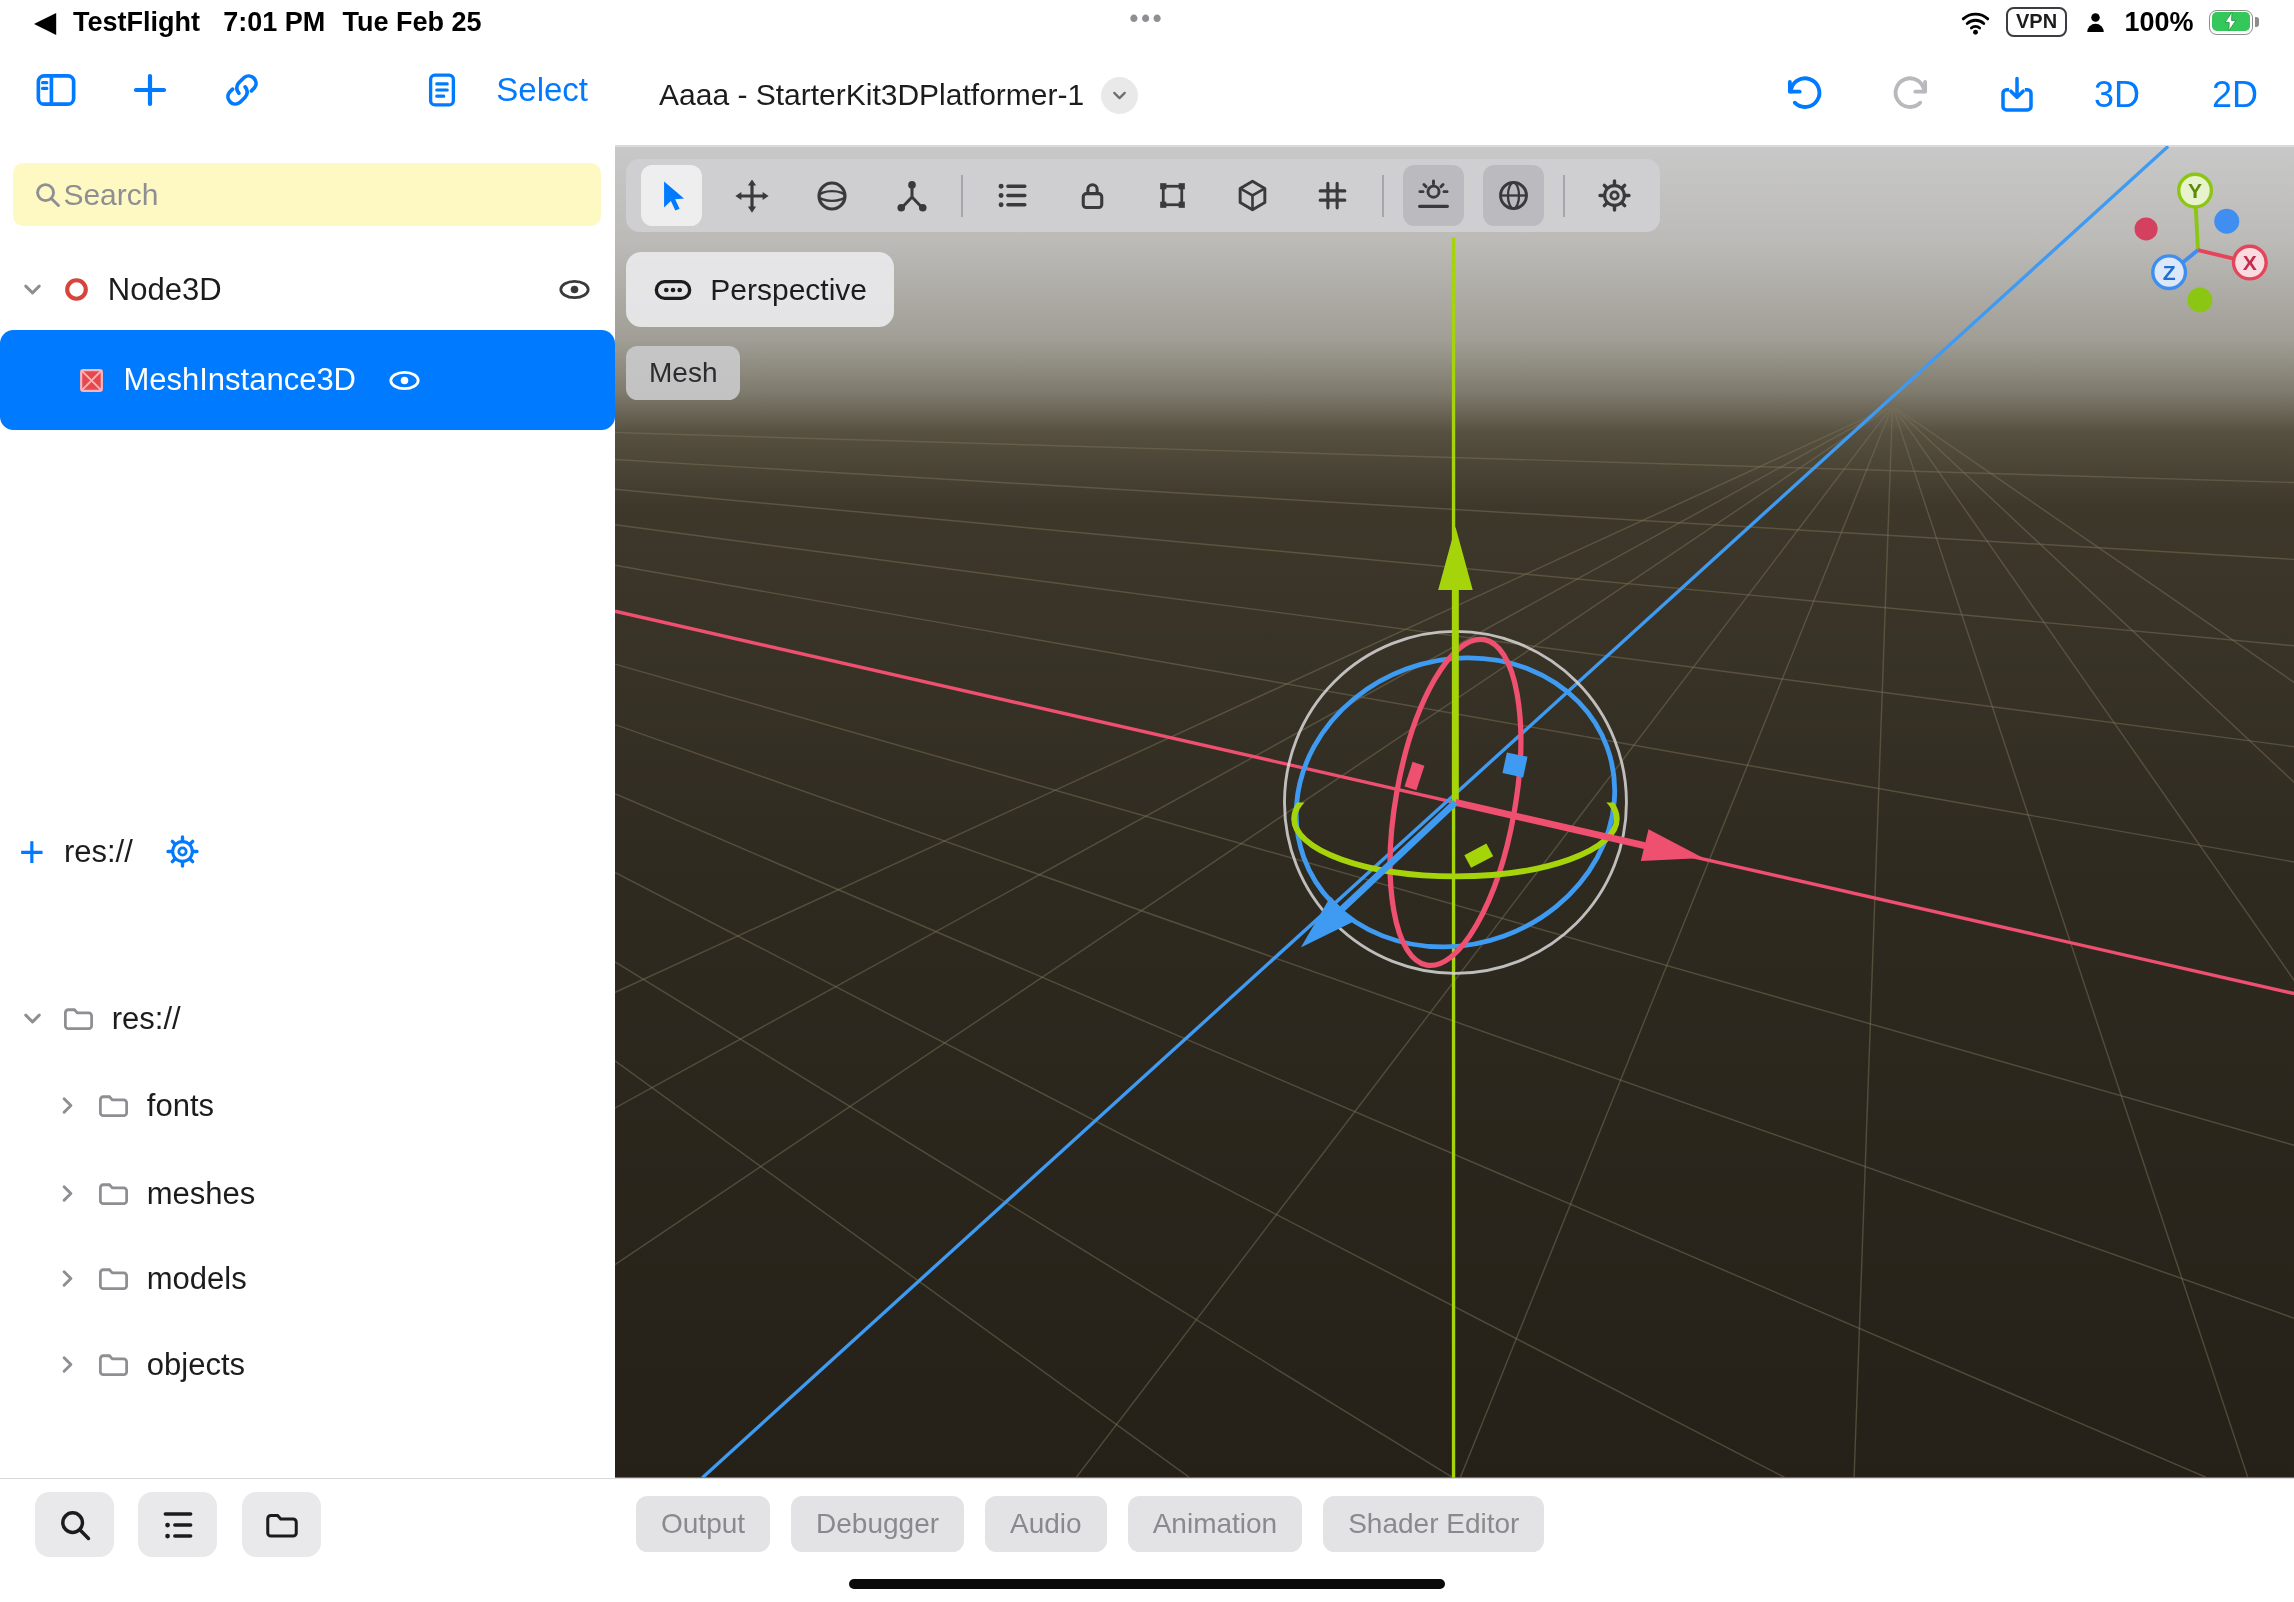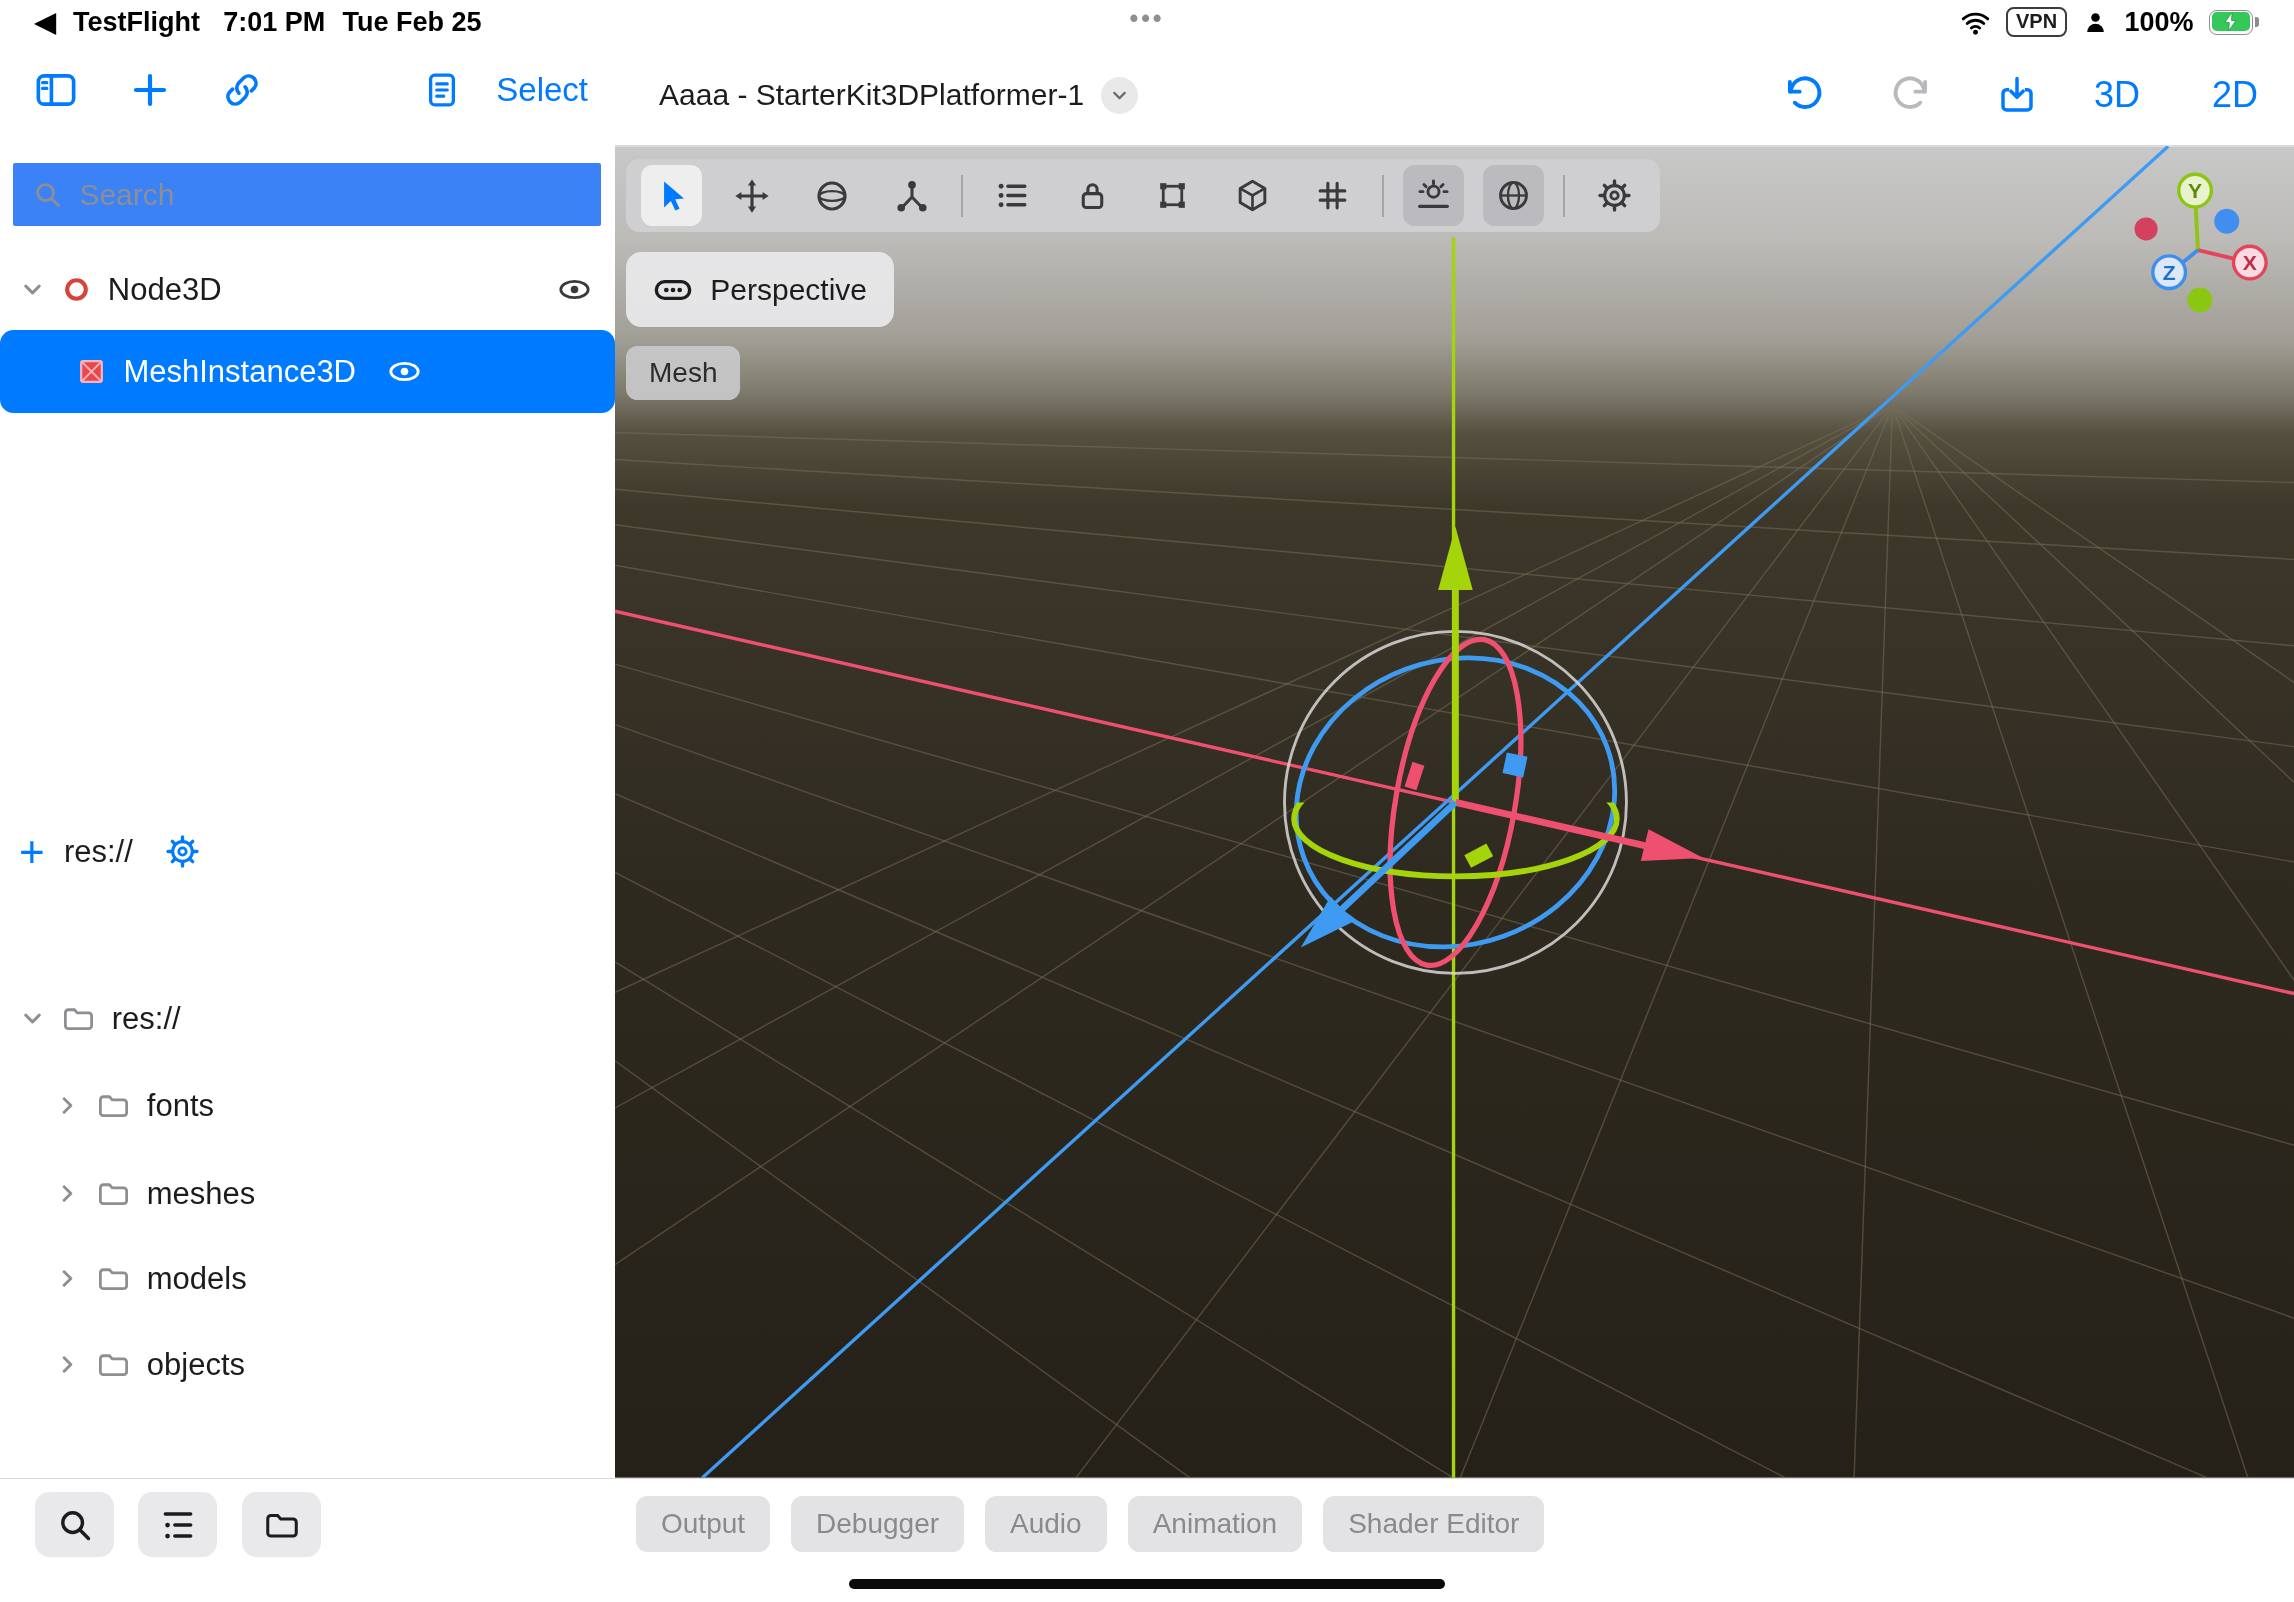--- a/index.html
+++ b/index.html
@@ -18,27 +18,27 @@
   .battery .tip { position:absolute; right:0; top:7.7px; width:3.8px; height:9.6px; background:rgba(0,0,0,.45); border-radius:0 2.9px 2.9px 0; }
   .battery svg { position:absolute; left:13.4px; top:1.9px; }
 
   
   .sidebar { position:absolute; left:0; top:44px; width:615px; height:1433px; background:#fff; overflow:hidden; }
   .sb-toolbar { position:absolute; left:0; top:9.6px; width:615px; height:73px; display:flex; align-items:center; justify-content:space-between; padding:0 27px 0 33px; }
   .sb-tool-left { display:flex; align-items:center; gap:50px; }
   .sb-tool-right { display:flex; align-items:center; gap:33px; }
   .icon-btn { display:inline-flex; align-items:center; justify-content:center; background:none; border:none; cursor:pointer; color:#007AFF; }
   .select-label { color:#007AFF; font-size:33px; background:none; border:none; cursor:pointer; font-family:inherit; }
-  .search-wrap { position:absolute; left:13.4px; top:119px; width:588px; height:63px; background:#3b82f6; border-radius:2px; display:flex; align-items:center; padding:0 19px; gap:16px; color:#8e8e93; }
+  .search-wrap { position:absolute; left:13.4px; top:119px; width:588px; height:63px; background:#fef9c3; border-radius:10px; display:flex; align-items:center; padding:0 19px; gap:0; color:#8e8e93; }
   .search-wrap input { flex:1; border:none; background:transparent; outline:none; font-size:30px; color:#1c1c1e; font-family:inherit; }
   .search-wrap input::placeholder { color:#8e8e93; }
 
   .tree-row { position:absolute; left:0; width:615px; height:65px; display:flex; align-items:center; gap:15.4px; padding:0 23px 0 19px; font-size:31px; color:#1c1c1e; cursor:pointer; }
   .tree-row .spacer { flex:1; }
-  .sel-row { position:absolute; left:0; width:615px; height:83px; background:#007AFF; border-radius:13.4px; display:flex; align-items:center; gap:15.4px; padding:0 23px 0 75px; font-size:31px; color:#fff; cursor:pointer; }
+  .sel-row { position:absolute; left:0; width:615px; height:100px; background:#007AFF; border-radius:13.4px; display:flex; align-items:center; gap:15.4px; padding:0 23px 0 75px; font-size:31px; color:#fff; cursor:pointer; }
   .fs-row { position:absolute; left:0; width:615px; height:63px; display:flex; align-items:center; gap:15.4px; padding:0 23px 0 19px; font-size:31px; color:#1c1c1e; cursor:pointer; }
   .fs-row.indent { padding-left:54px; }
   .gray-ic { color:#8e8e93; }
   .dark-ic { color:#3a3a3c; }
   .blue-ic { color:#007AFF; }
   .red-ring { color:#d6443c; }
   .plus-txt { color:#007AFF; font-size:44px; font-weight:400; line-height:1; margin-right:3.8px; background:none; border:none; cursor:pointer; font-family:inherit; }
 
   
   .main-toolbar { position:absolute; left:615px; top:44px; width:1679px; height:102px; background:#fff; border-bottom:1px solid rgba(0,0,0,.15); }

